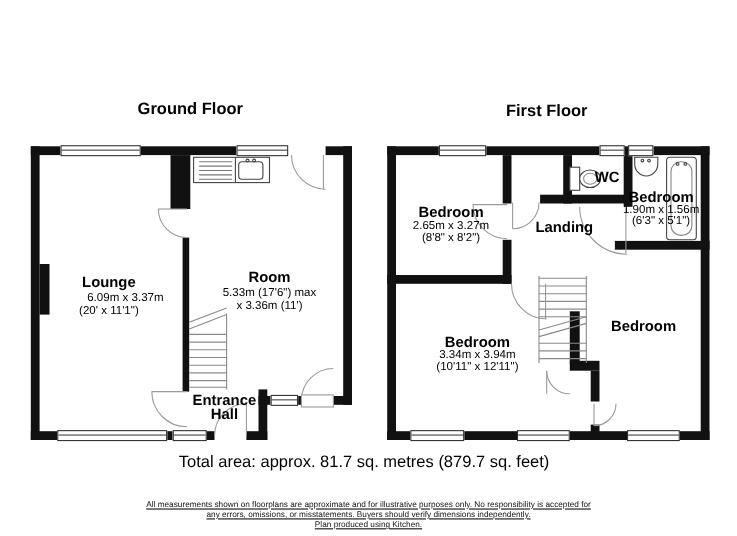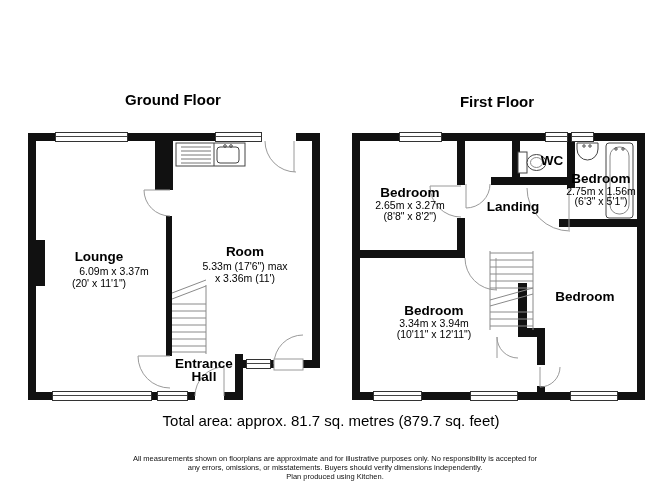--- a/index.html
+++ b/index.html
@@ -7,21 +7,21 @@
           font-family:"Liberation Sans",sans-serif;}
   .wall{position:absolute;background:#111;}
   .window{position:absolute;background:#fff;border:1px solid #333;box-sizing:border-box;}
   .window::after{content:"";display:block;height:1px;background:#444;margin-top:3px;}
   .overlay{position:absolute;left:0;top:0;pointer-events:none;}
   .lbl{position:absolute;transform:translate(-50%,-50%);white-space:nowrap;text-align:right;color:#000;line-height:1;}
   .title{font-weight:bold;font-size:15px;}
   .room{font-weight:bold;font-size:13.5px;}
   .dims{font-size:10.5px;}
   .total{font-size:15px;}
-  .disc{font-size:7.5px;color:#111;}
+  .disc{font-size:7.5px;color:#111;text-decoration:underline;}
 </style>
 </head>
 <body>
 
 <div class="canvas">
 
   <div class="wall" style="left:28px;top:133px;width:27px;height:8px"></div>
   <div class="wall" style="left:128px;top:133px;width:87px;height:8px"></div>
   <div class="wall" style="left:296px;top:133px;width:24px;height:8px"></div>
   <div class="wall" style="left:28px;top:133px;width:8px;height:267px"></div>
@@ -181,21 +181,21 @@
   <div class="lbl room" style="left:204px;top:364px">Entrance</div>
   <div class="lbl room" style="left:204px;top:377px">Hall</div>
 
   <div class="lbl room" style="left:410px;top:193px">Bedroom</div>
   <div class="lbl dims" style="left:410px;top:205px">2.65m x 3.27m</div>
   <div class="lbl dims" style="left:410px;top:216px">(8'8" x 8'2")</div>
 
   <div class="lbl room" style="left:552px;top:161px">WC</div>
 
   <div class="lbl room" style="left:601px;top:179px">Bedroom</div>
-  <div class="lbl dims" style="left:601px;top:191px">2.75m x 1.56m</div>
+  <div class="lbl dims" style="left:601px;top:191px">1.90m x 1.56m</div>
   <div class="lbl dims" style="left:601px;top:201px">(6'3" x 5'1")</div>
 
   <div class="lbl room" style="left:513px;top:207px">Landing</div>
 
   <div class="lbl room" style="left:434px;top:311px">Bedroom</div>
   <div class="lbl dims" style="left:434px;top:323px">3.34m x 3.94m</div>
   <div class="lbl dims" style="left:434px;top:334px">(10'11" x 12'11")</div>
 
   <div class="lbl room" style="left:585px;top:297px">Bedroom</div>
 

